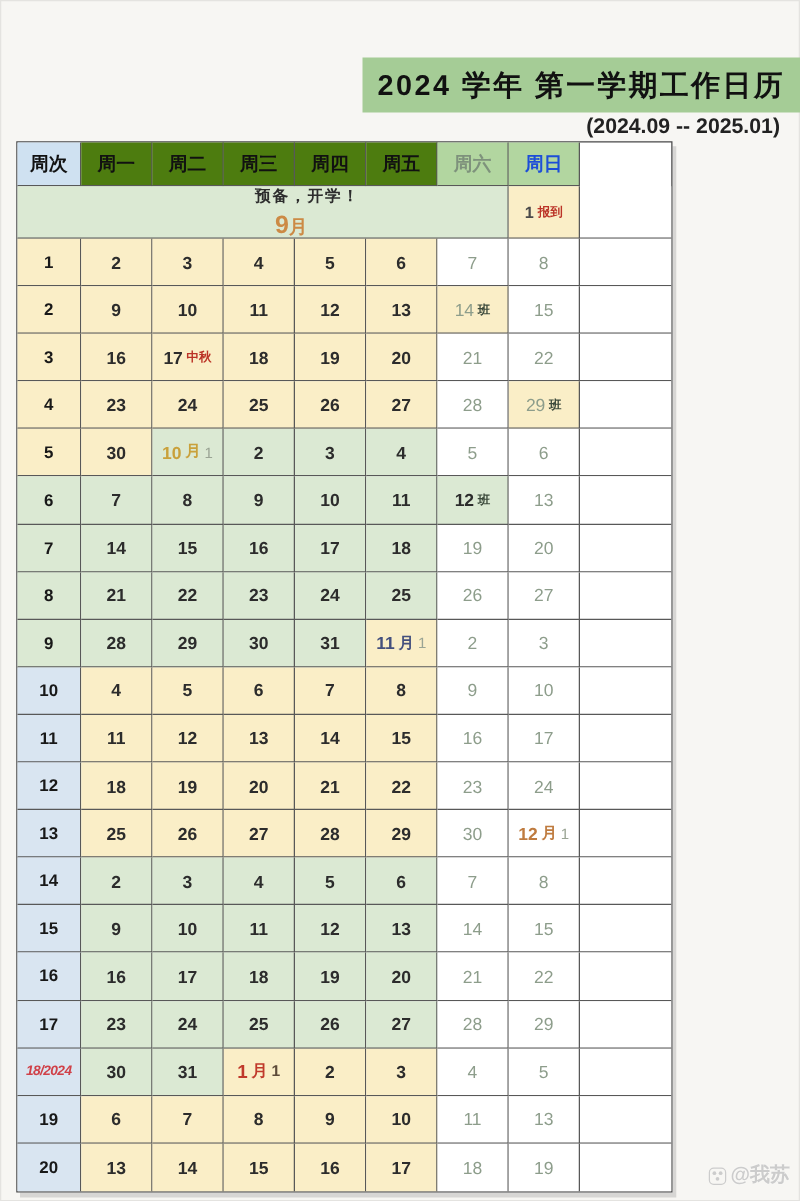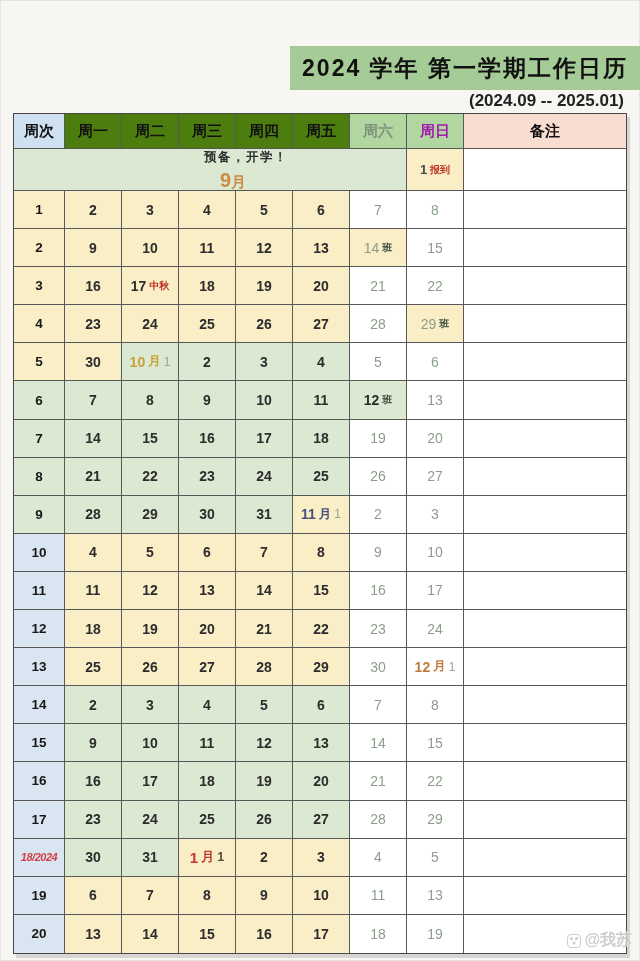--- a/index.html
+++ b/index.html
@@ -8,21 +8,21 @@
   .page { position:relative; width:640px; height:961px; background:#f7f6f3; overflow:hidden;
           box-shadow: inset 0 0 0 1px #e4e3e0; }
 
   
   .title-wrap { position:absolute; top:46px; left:0; width:100%; text-align:right; }
   .title { display:inline-block; background:#a5cc96; color:#111; font-size:23px; font-weight:700;
            letter-spacing:2px; padding:7px 12px 6px 12px; }
   .subtitle { position:absolute; top:91px; right:16px; font-size:17px; color:#222; font-weight:600; }
 
   
-  .calendar { position:absolute; left:13px; top:113px; width:614px;
+  .calendar { position:absolute; left:13px; top:113px; width:525px;
               display:grid;
               grid-template-columns:51px repeat(7,57px) 1fr;
               grid-template-rows:35px 42px repeat(20,38.1px);
               border:1.5px solid #474747; background:#fff;
               box-shadow:3px 4px 0 rgba(120,120,120,.25); }
   .cell { border-right:1px solid #585858; border-bottom:1px solid #585858;
           display:flex; align-items:center; justify-content:center; gap:3px; overflow:hidden; }
   .cell.last-col { border-right:none; }
   .cell.last-row { border-bottom:none; }
 
@@ -32,21 +32,21 @@
   .bg-w  { background:#ffffff; }
   .bg-b  { background:#d9e5f1; }
   .bg-hb { background:#cfe1f1; }
   .bg-hy { background:#4d7c0f; }
   .bg-hg { background:#b2d6a0; }
   .bg-hp { background:#f9ddd0; }
 
   
   .hdr { font-size:15px; font-weight:700; color:#111; }
   .hdr.sat { color:#7e927c; }
-  .hdr.sun { color:#a21caf; }
+  .hdr.sun { color:#1d4ed8; }
 
   
   .wk { font-size:13.5px; font-weight:700; color:#181818; }
   .wk-red { color:#d04048; font-size:11px; font-style:italic; font-weight:700; letter-spacing:-0.5px; }
 
   
   .s-d    { font-size:14px; font-weight:700; color:#2c2c2c; }
   .s-w    { font-size:14px; font-weight:400; color:#8d9d8b; }
   .s-sm   { font-size:10px; font-weight:700; color:#3c4a3c; }
   .s-smr  { font-size:10px; font-weight:700; color:#bb3327; }
@@ -105,23 +105,20 @@
       </div>
       <div class="cell bg-hy">
         <span class="hdr ">周五</span>
       </div>
       <div class="cell bg-hg">
         <span class="hdr sat">周六</span>
       </div>
       <div class="cell bg-hg">
         <span class="hdr sun">周日</span>
       </div>
-      <div class="cell bg-hp last-col">
-        <span class="hdr ">备注</span>
-      </div>
       <div class="cell bg-g month-banner" style="grid-column: span 7; flex-direction: column;">
         <span class="mb-note">预备，开学！</span>
         <span class="mb-month"><span class="num">9</span><span class="mo">月</span></span>
       </div>
       <div class="cell bg-y">
         <span class="s-d1">1</span>
         <span class="s-smr">报到</span>
       </div>
       <div class="cell bg-w last-col"></div>
       <div class="cell bg-y">

